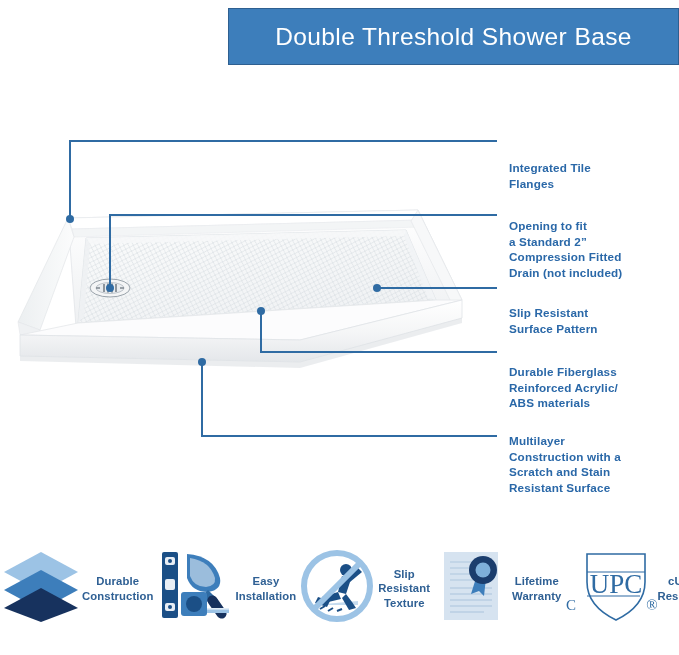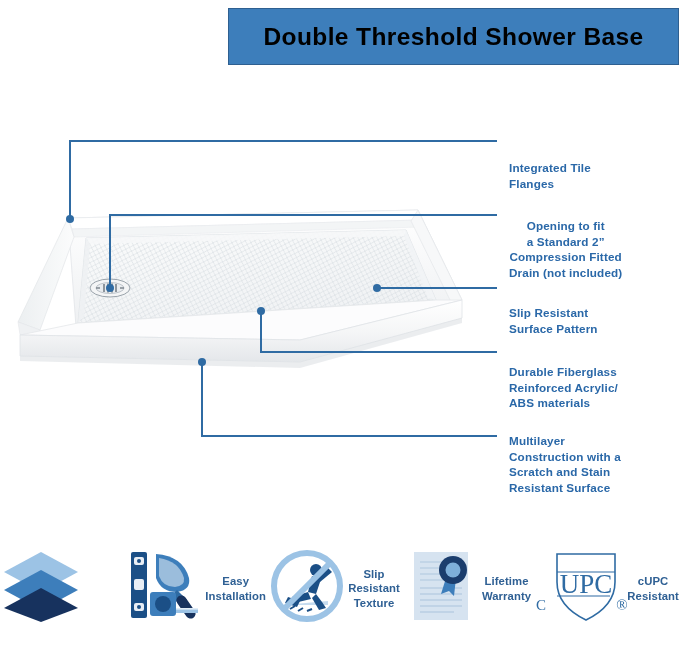--- a/index.html
+++ b/index.html
@@ -24,23 +24,23 @@
     width: 451px;
     height: 57px;
     background: #3d7ebb;
     border: 1px solid #2e5f90;
     box-sizing: border-box;
     display: flex;
     align-items: center;
     justify-content: center;
   }
   #header-title {
-    color: #000000;
+    color: #ffffff;
     font-size: 24.5px;
-    font-weight: bold;
+    font-weight: normal;
     letter-spacing: 0.4px;
     white-space: nowrap;
   }
 
   
   #product-illustration {
     position: absolute;
     left: 0;
     top: 180px;
     width: 470px;
@@ -186,21 +186,21 @@
     <circle cx="110" cy="288" r="4"></circle>
     <circle cx="377" cy="288" r="4"></circle>
     <circle cx="261" cy="311" r="4"></circle>
     <circle cx="202" cy="362" r="4"></circle>
   </g>
 </svg>
 
 <div class="callout-label" style="left:509px; top:128px;">Integrated Tile
 Flanges</div>
 
-<div class="callout-label" style="left:509px; top:186px;text-align:center;">Opening to fit
+<div class="callout-label" style="left:509px; top:186px;">Opening to fit
 a Standard 2”
 Compression Fitted
 Drain (not included)</div>
 
 <div class="callout-label" style="left:509px; top:273px;">Slip Resistant
 Surface Pattern</div>
 
 <div class="callout-label" style="left:509px; top:332px;">Durable Fiberglass
 Reinforced Acrylic/
 ABS materials</div>
@@ -213,20 +213,22 @@
 <div id="feature-row">
 
   <div class="feature-item">
     <div class="feature-icon">
       <svg width="82" height="78" viewBox="0 0 82 78">
         <path d="M41 4 L78 24 L41 44 L4 24 Z" fill="#9cc3e5"></path>
         <path d="M41 22 L78 42 L41 62 L4 42 Z" fill="#3d7ebb"></path>
         <path d="M41 40 L78 60 L41 74 L4 60 Z" fill="#17325e"></path>
       </svg>
     </div>
+    <div class="feature-label">Durable
+Construction</div>
   </div>
 
   <div class="feature-item">
     <div class="feature-icon">
       <svg width="82" height="78" viewBox="0 0 82 78">
 
         <rect x="8" y="4" width="16" height="66" rx="2" fill="#1b4f86"></rect>
         <rect x="11" y="9" width="10" height="8" rx="2" fill="#e8eef5"></rect>
         <circle cx="16" cy="13" r="2" fill="#1b4f86"></circle>
         <rect x="11" y="31" width="10" height="11" rx="2" fill="#e8eef5"></rect>

